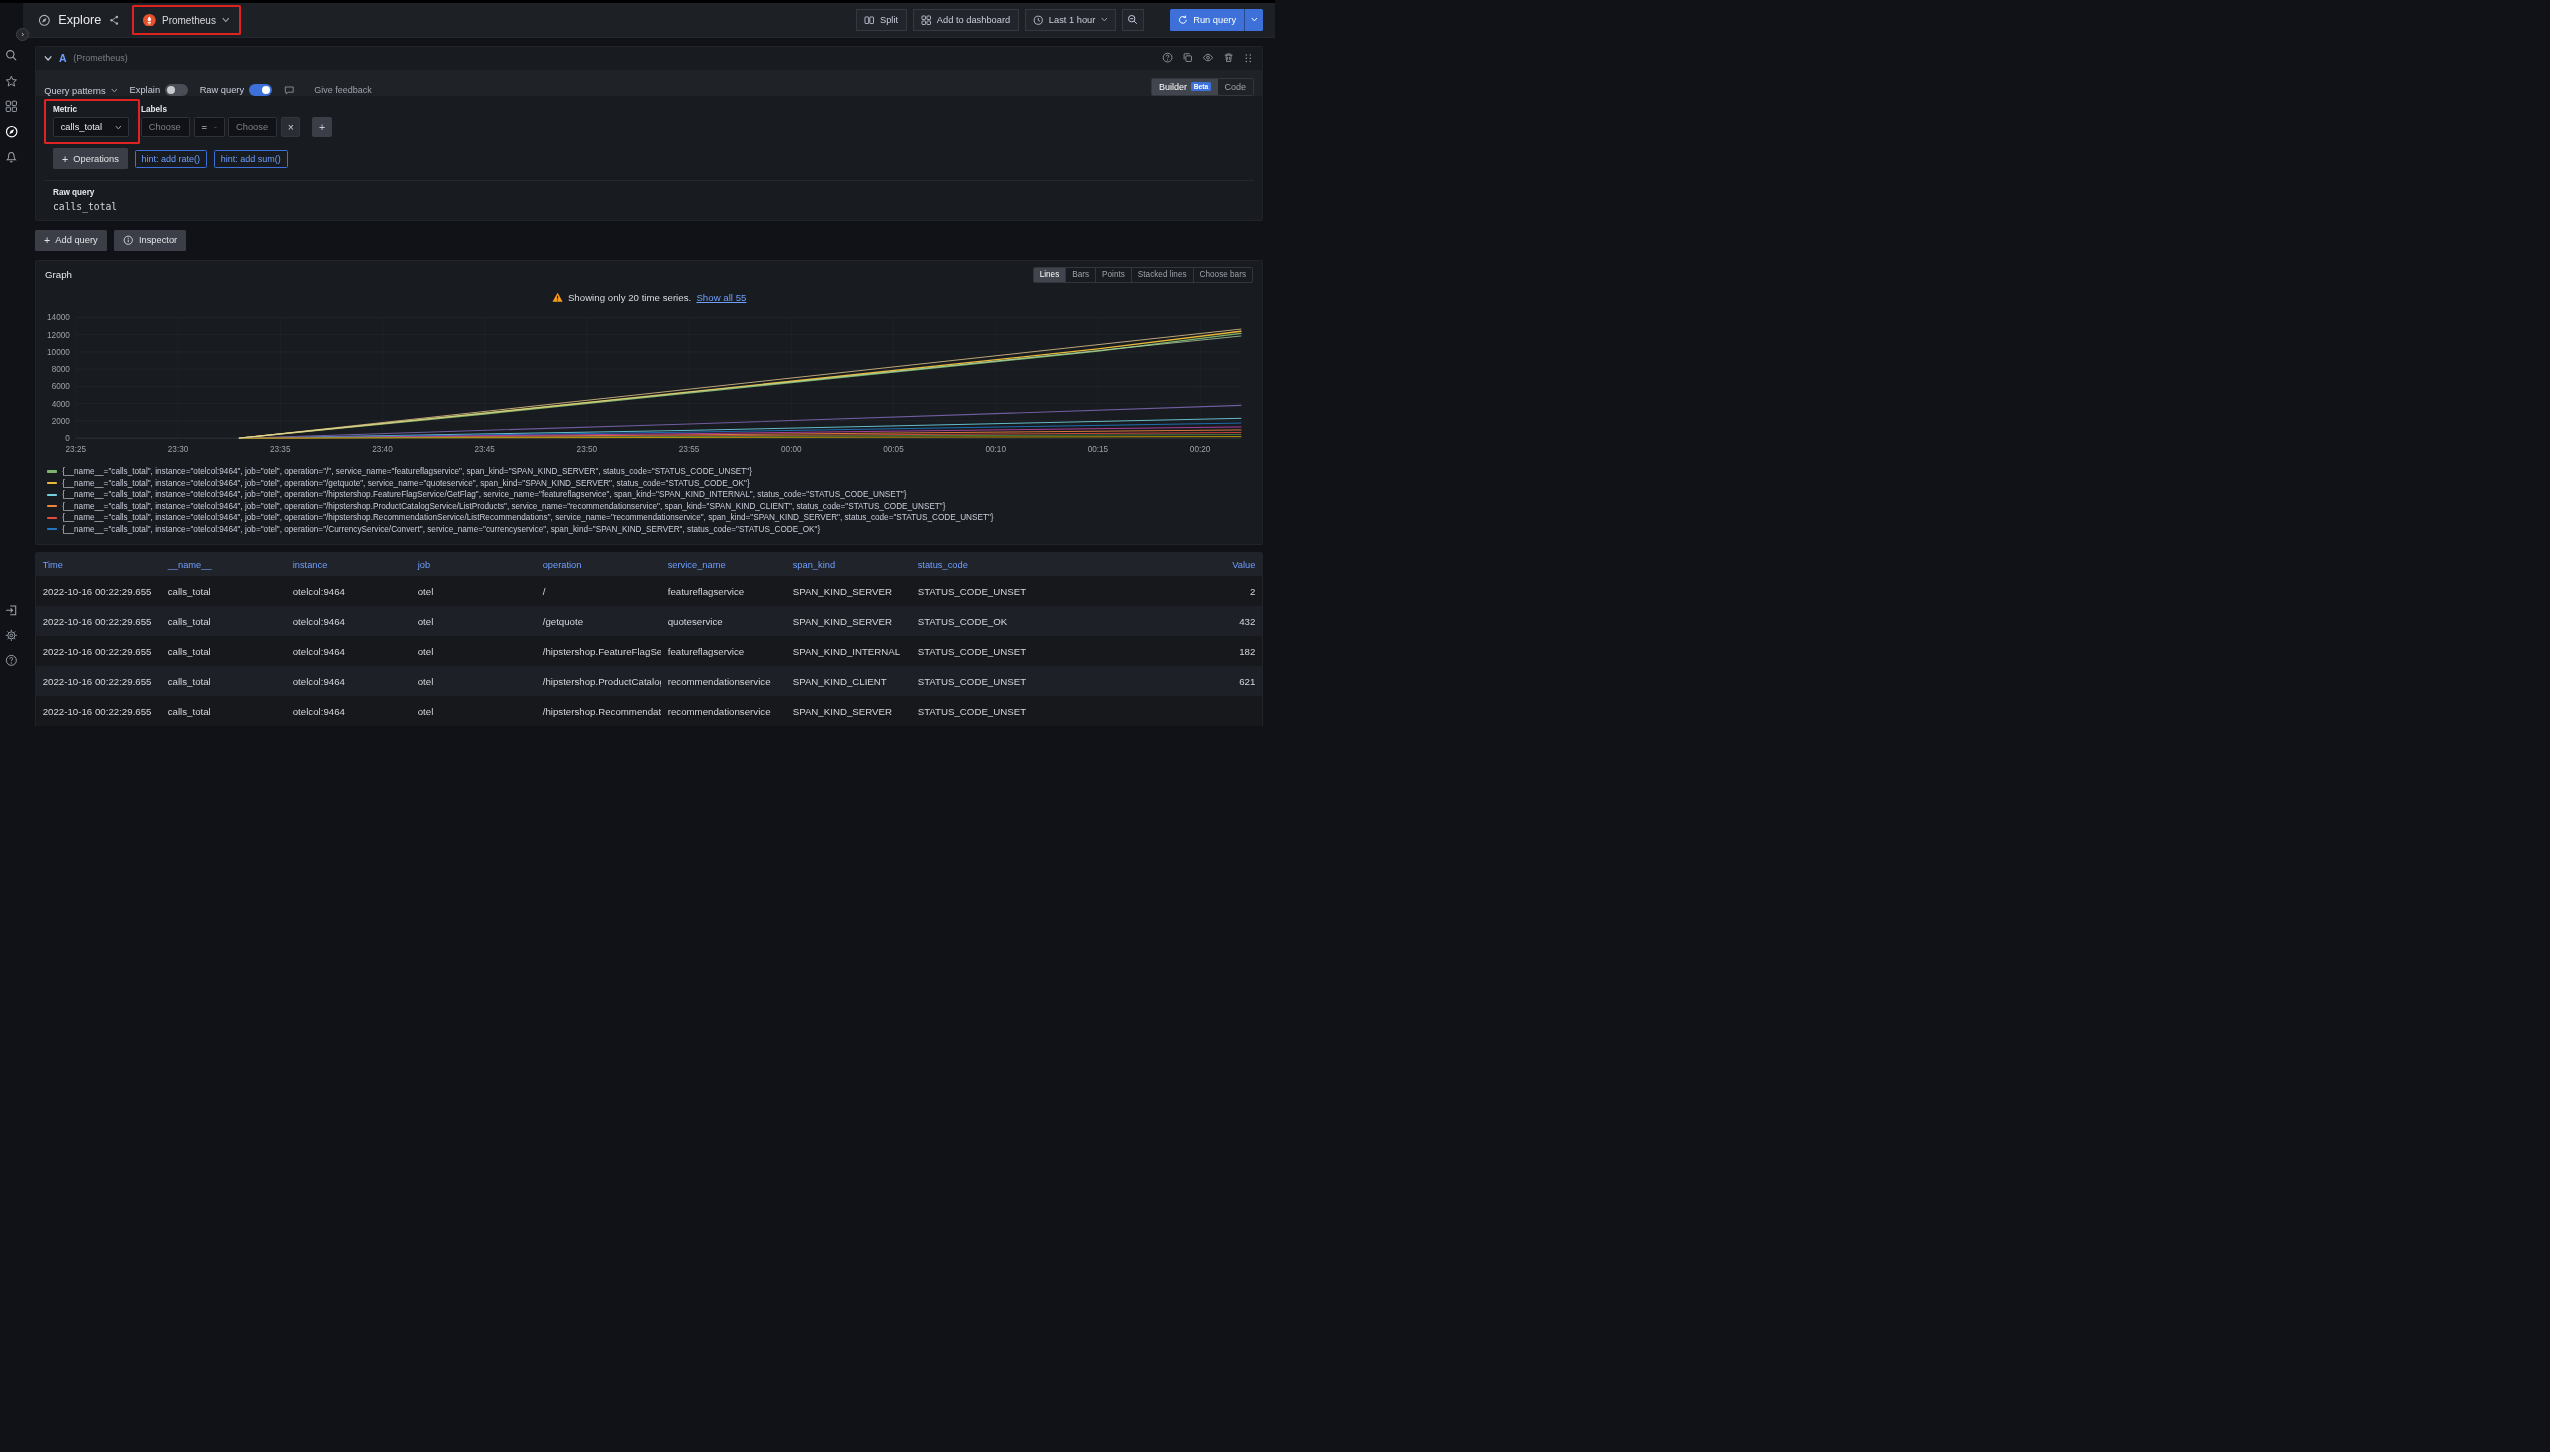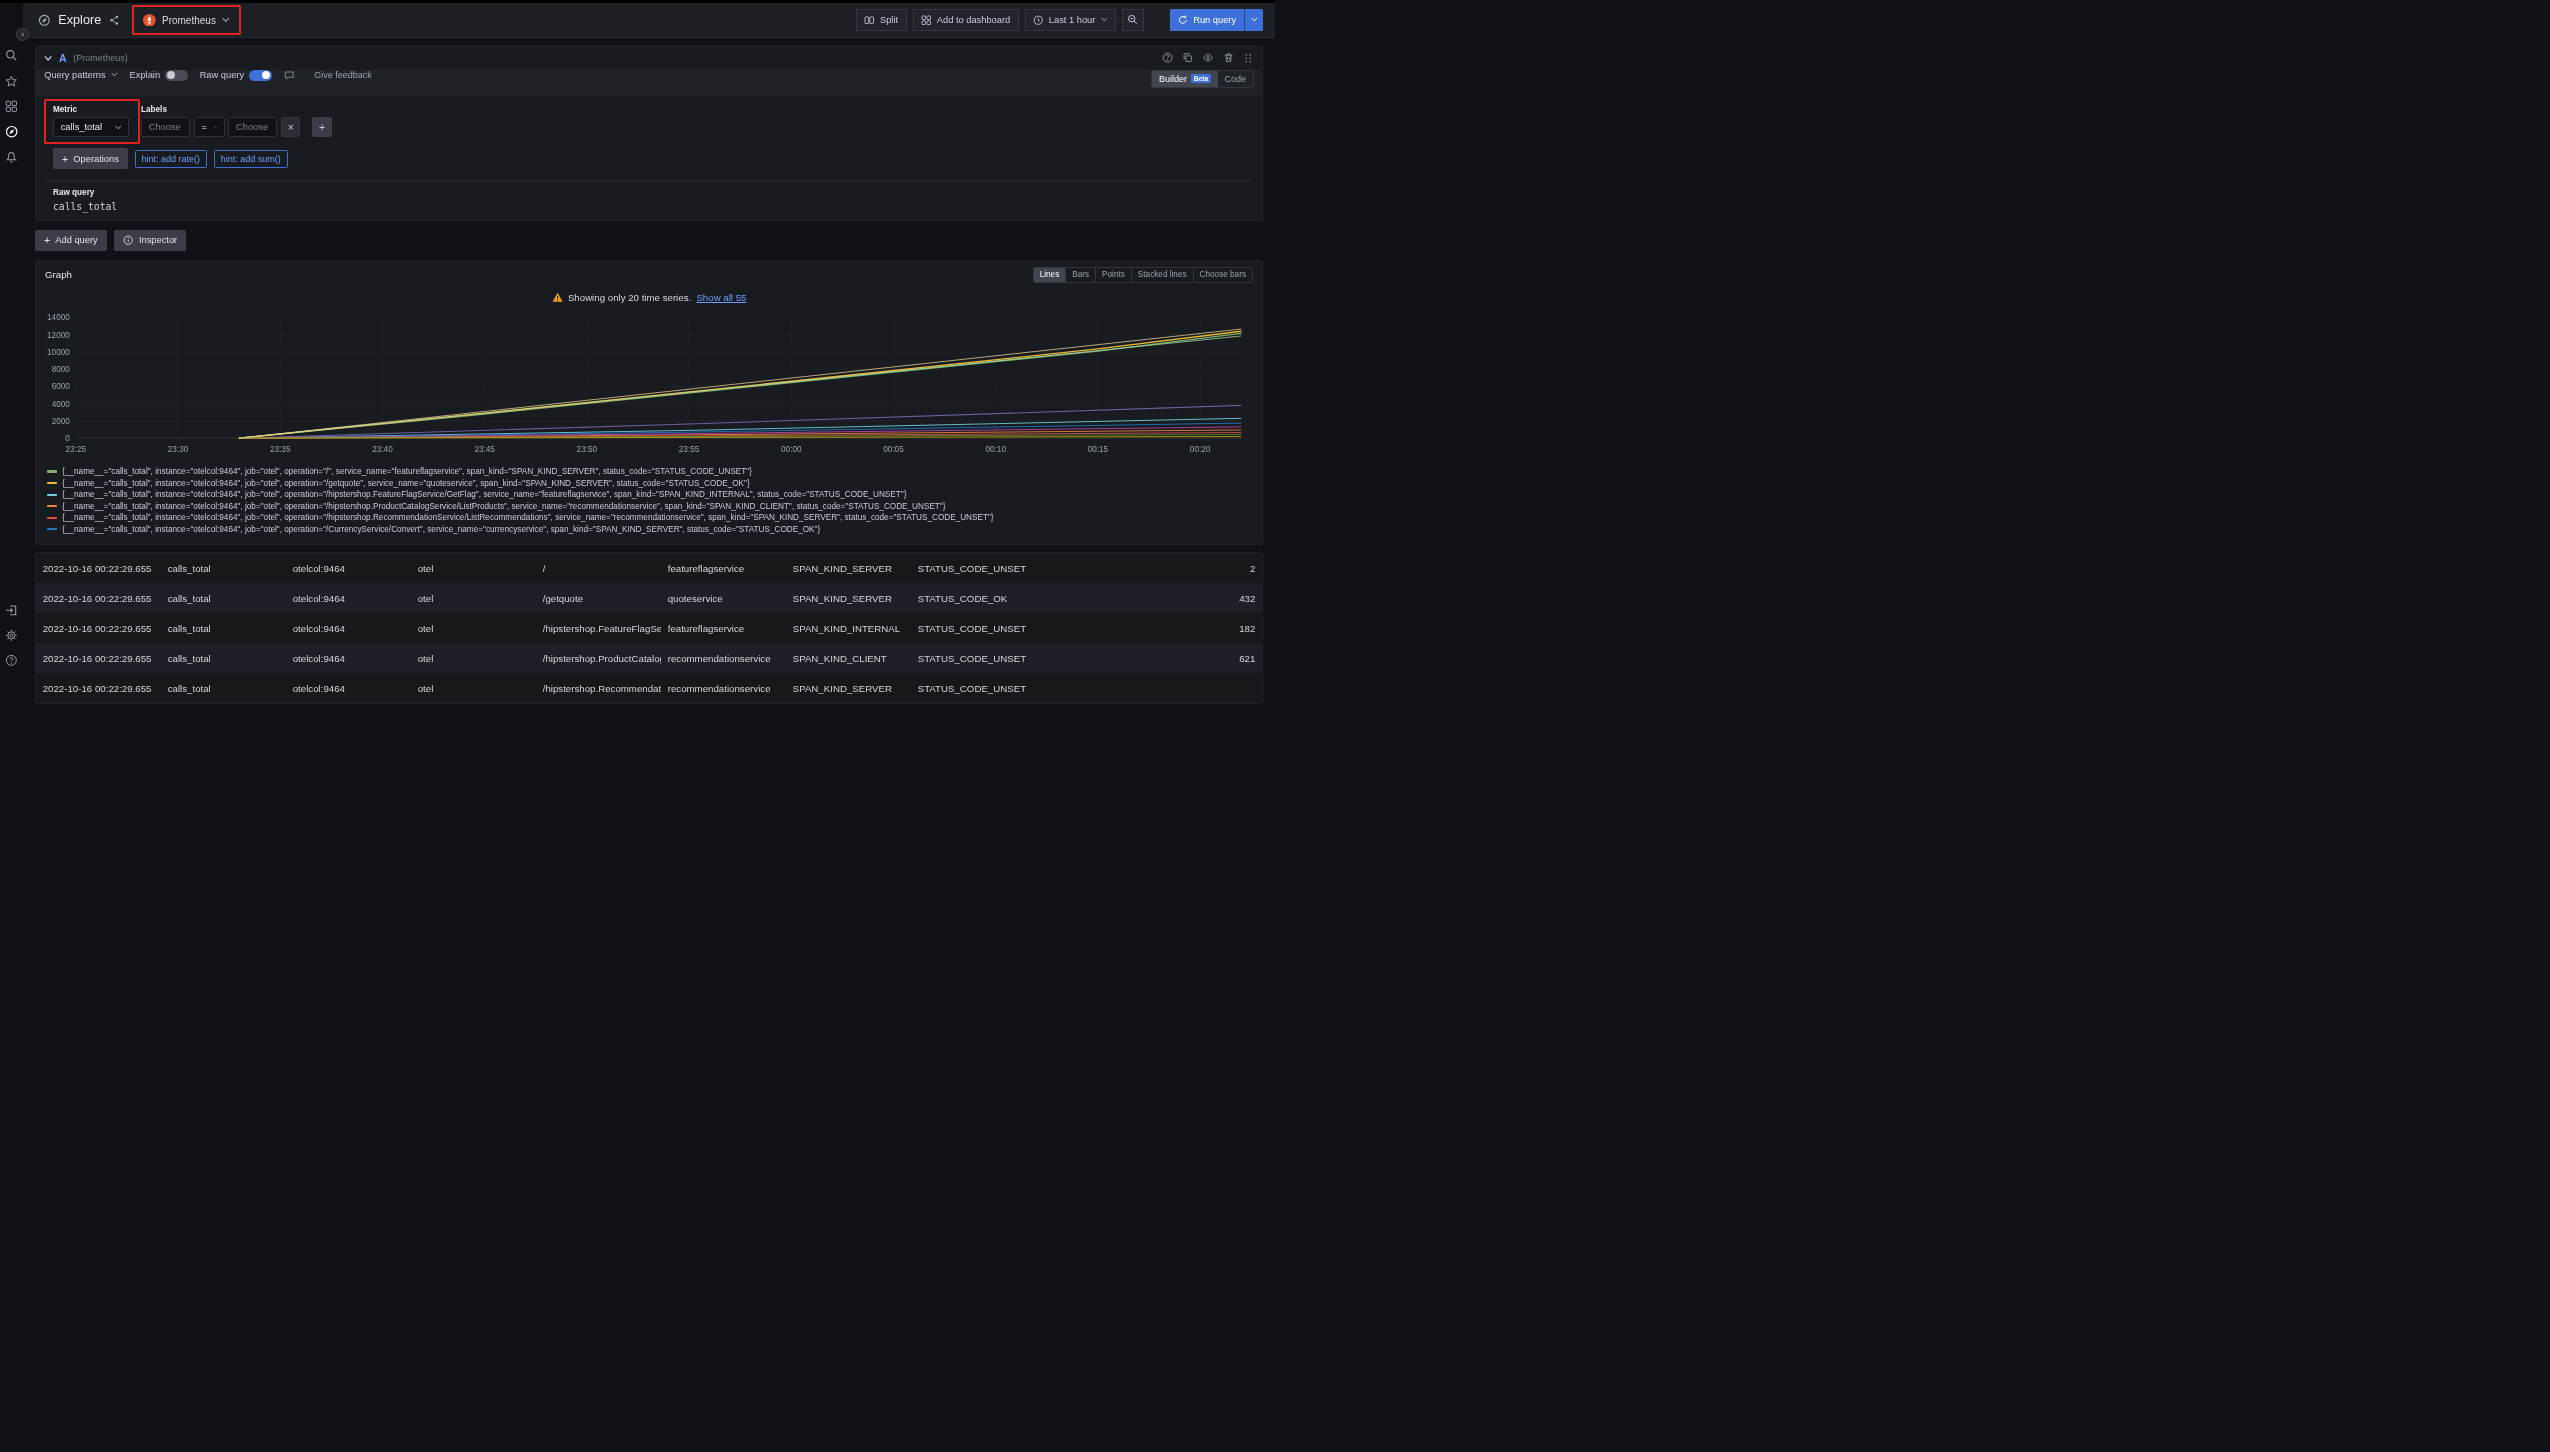--- a/index.html
+++ b/index.html
@@ -53,21 +53,21 @@
   
   .content { margin-left:23px; padding:7.5px 12px 0 12px; }
 
   .query-panel { background:#181b1f; border:0.7px solid #212329; border-radius:1.5px; }
   .qp-header { display:flex; align-items:center; gap:6.7px; height:23px; padding:0 8.2px; }
   .refid { color:#6e9fff; font-weight:600; font-size:10.5px; }
   .ds-hint { color:#7b8087; font-size:9px; }
   .qp-header-icons { margin-left:auto; display:flex; gap:9px; color:#9da2ab; align-items:center; }
   .qp-header-icons > span { cursor:pointer; display:flex; }
 
-  .qp-toolbar { display:flex; align-items:flex-start; gap:12px; height:26px; padding:0 8.2px; background:#1f2227; }
+  .qp-toolbar { display:flex; align-items:flex-end; gap:12px; height:26px; padding:0 8.2px; background:#1f2227; }
   .ghost-select { display:flex; align-items:center; gap:5.2px; color:#ccccdc; cursor:pointer; font-size:9.3px; }
   .toggle-wrap { display:flex; align-items:center; gap:5.2px; font-size:9.3px; }
   .toggle { width:22.4px; height:11.2px; border-radius:6px; background:#4a4d55; position:relative; cursor:pointer; }
   .toggle .knob { position:absolute; top:1.5px; left:1.5px; width:8.2px; height:8.2px; border-radius:50%; background:#c9cbd1; }
   .toggle.on { background:#3d71d9; }
   .toggle.on .knob { left:auto; right:1.5px; background:#fff; }
   .feedback { display:flex; align-items:center; gap:20px; color:#9da2ab; cursor:pointer; }
   .seg { margin-left:auto; display:flex; border:0.7px solid #33363d; border-radius:1.5px; overflow:hidden; }
   .seg-item { display:flex; align-items:center; gap:3.7px; padding:3px 6.7px; color:#9da2ab; font-size:9px; cursor:pointer; }
   .seg-item.active { background:#41454d; color:#fff; }
@@ -538,20 +538,31 @@
           <span>{__name__="calls_total", instance="otelcol:9464", job="otel", operation="/hipstershop.RecommendationService/ListRecommendations", service_name="recommendationservice", span_kind="SPAN_KIND_SERVER", status_code="STATUS_CODE_UNSET"}</span>
         </div>
       <div class="legend-row">
           <span class="legend-swatch" style="background: rgb(31, 120, 193);"></span>
           <span>{__name__="calls_total", instance="otelcol:9464", job="otel", operation="/CurrencyService/Convert", service_name="currencyservice", span_kind="SPAN_KIND_SERVER", status_code="STATUS_CODE_OK"}</span>
         </div>
     </div>
   </div>
 
   <div class="panel table-panel">
+    <div class="grid-row thead">
+      <span class="th">Time</span>
+      <span class="th">__name__</span>
+      <span class="th">instance</span>
+      <span class="th">job</span>
+      <span class="th">operation</span>
+      <span class="th">service_name</span>
+      <span class="th">span_kind</span>
+      <span class="th">status_code</span>
+      <span class="th num" style="justify-content:flex-end;display:flex">Value</span>
+    </div>
     <div>
       <div class="grid-row tr">
         <span class="td">2022-10-16 00:22:29.655</span>
           <span class="td">calls_total</span>
           <span class="td">otelcol:9464</span>
           <span class="td">otel</span>
           <span class="td">/</span>
           <span class="td">featureflagservice</span>
           <span class="td">SPAN_KIND_SERVER</span>
           <span class="td">STATUS_CODE_UNSET</span>

